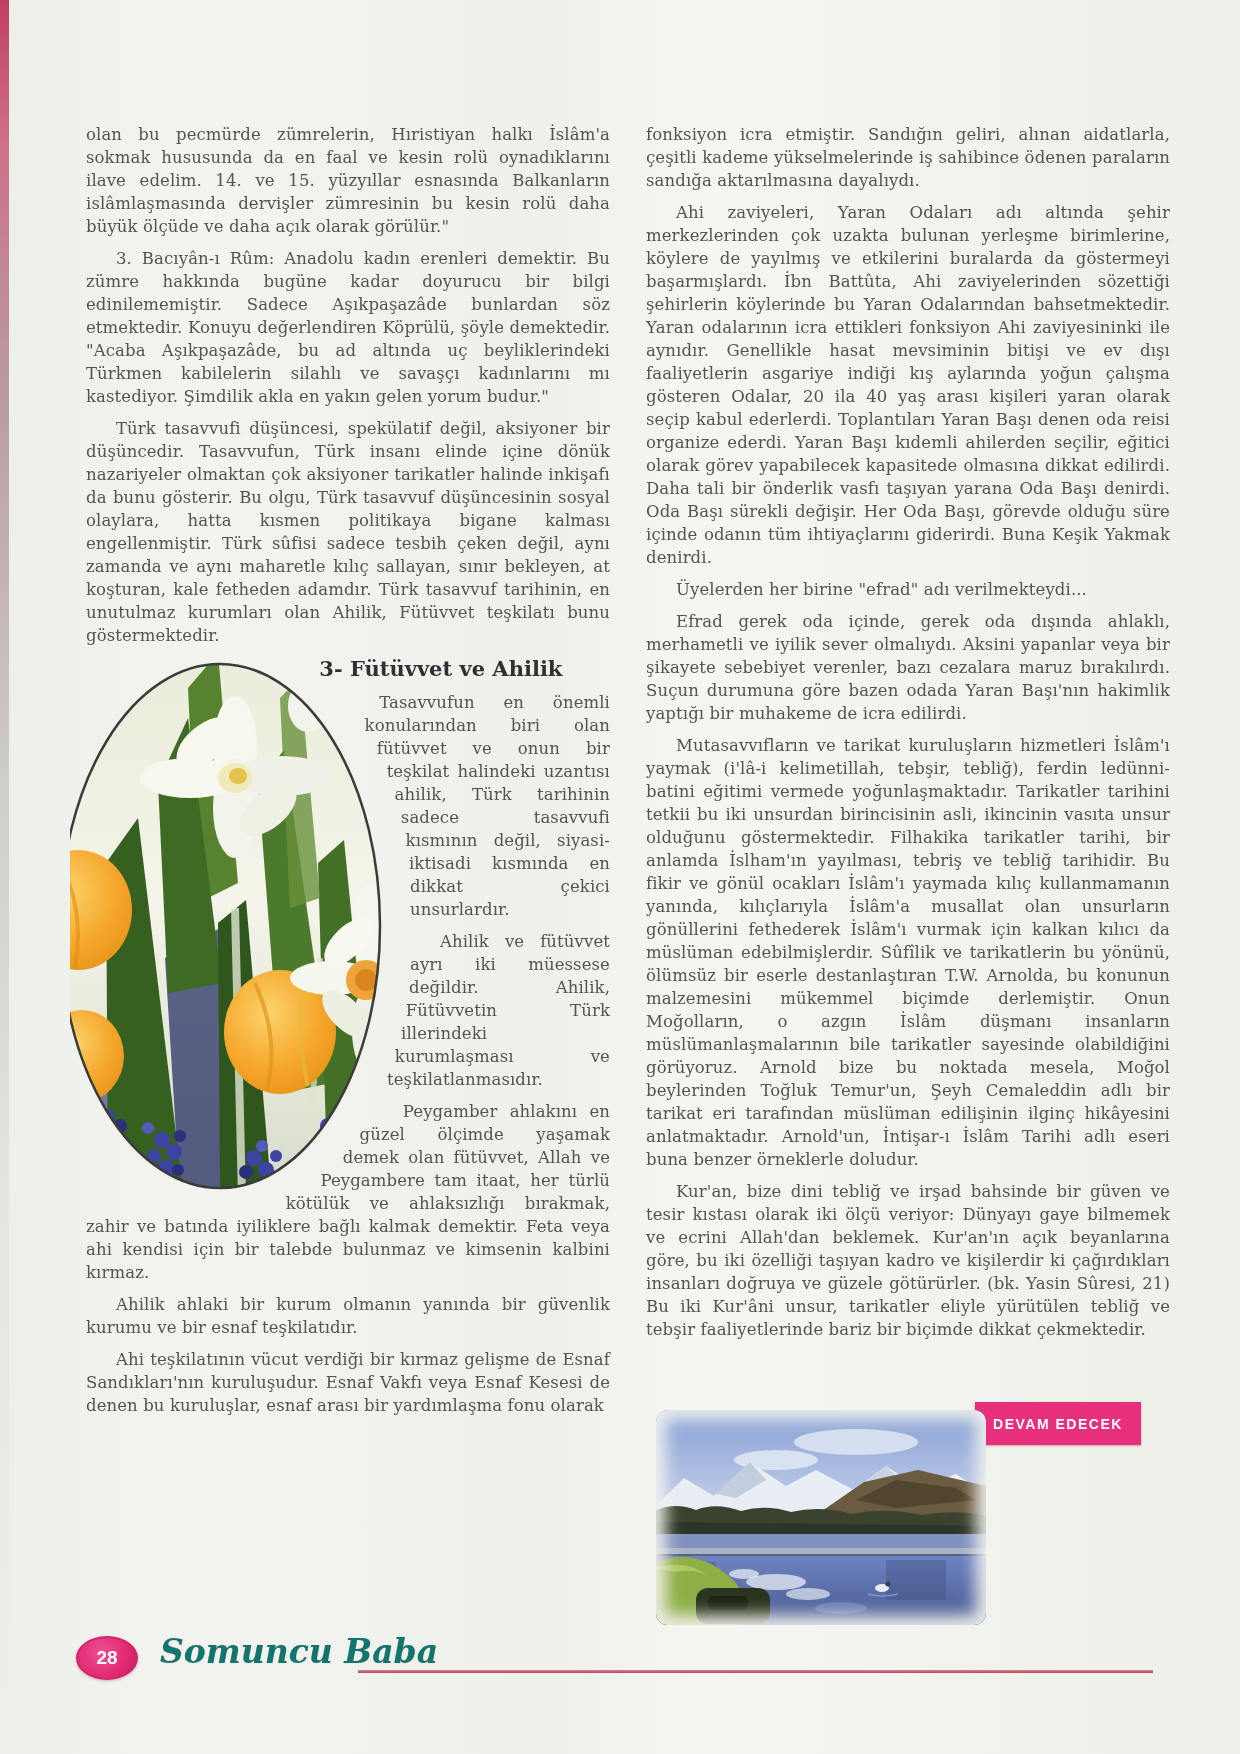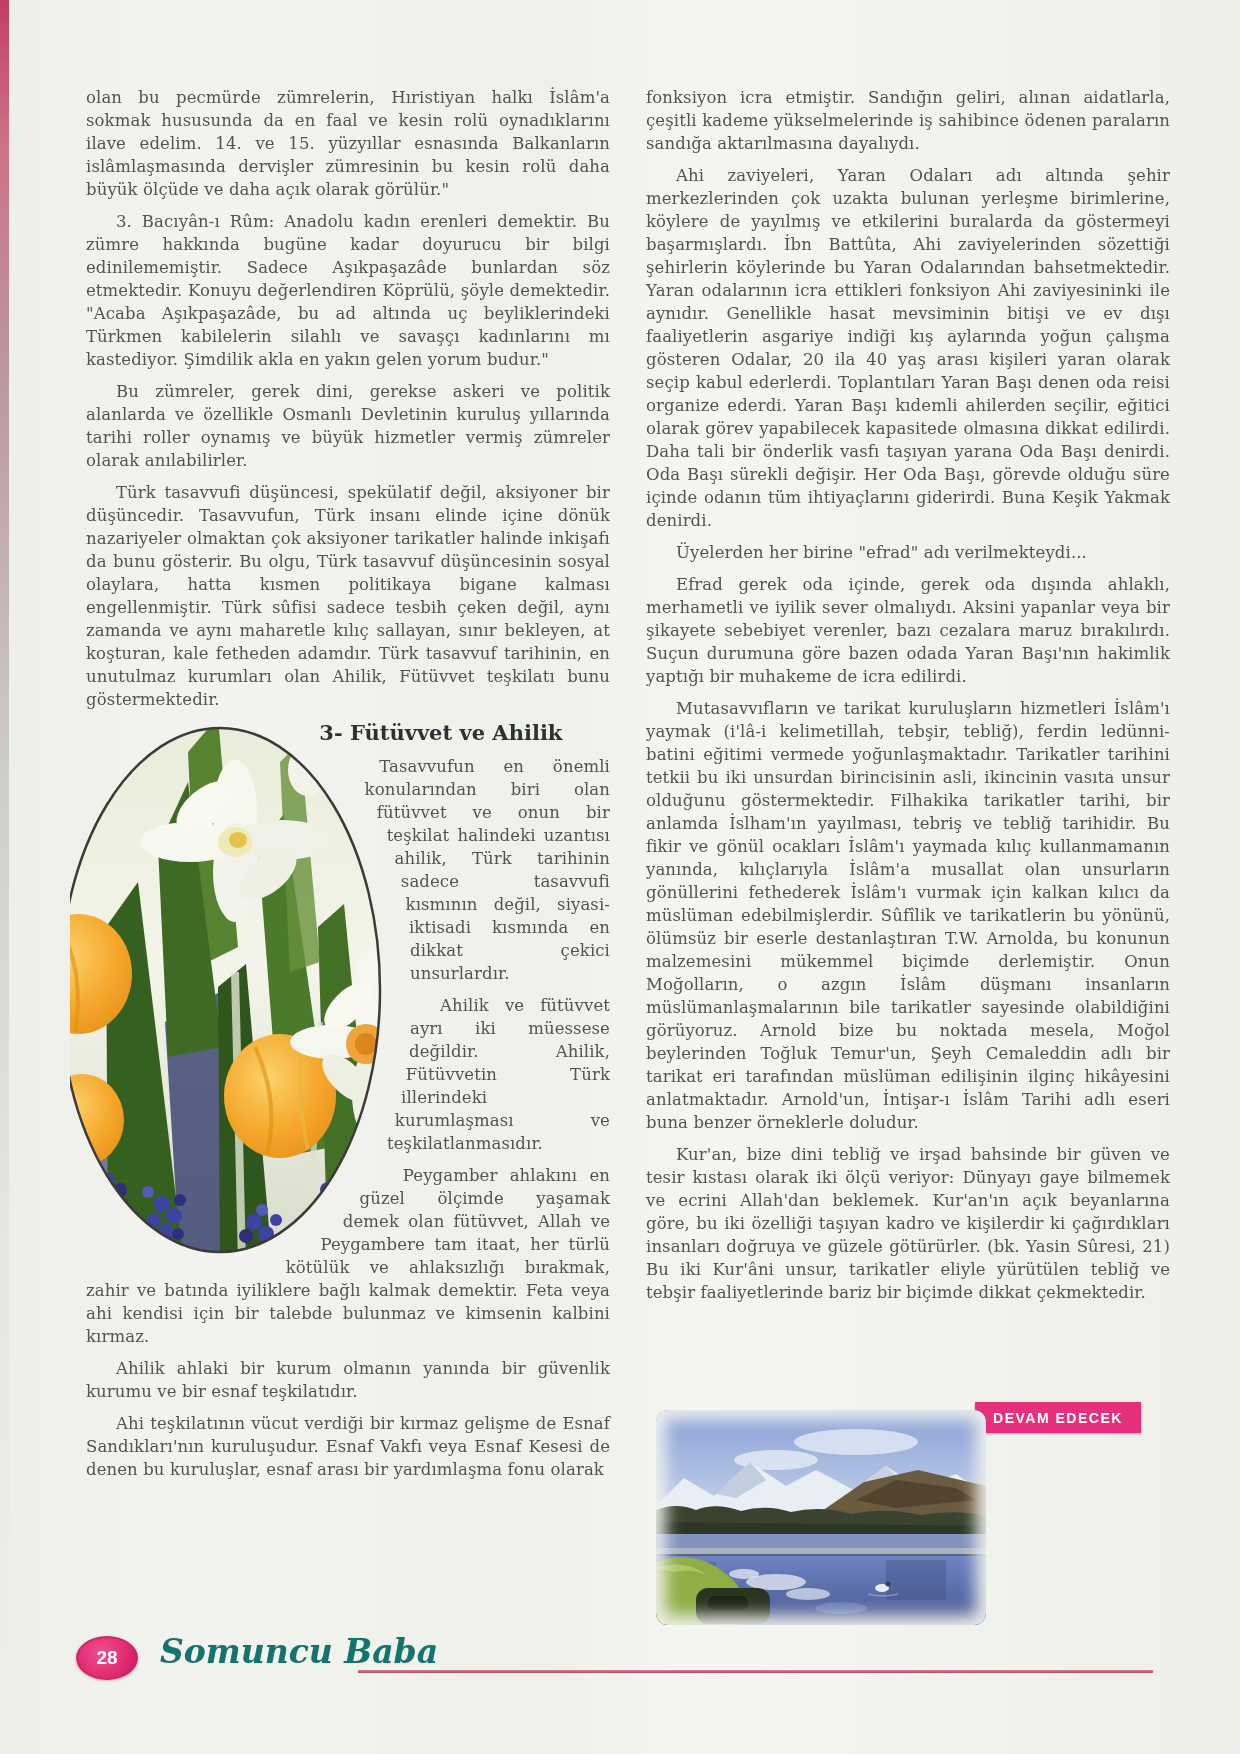--- a/index.html
+++ b/index.html
@@ -13,21 +13,21 @@
     position:absolute;left:0;top:0;width:9px;height:1754px;
     background:linear-gradient(180deg,#c03f62 0%,#cf7088 8%,#b99aa2 22%,#cfcfc9 45%,#e4e6e0 70%,#eef0ea 100%);
   }
   .col{position:absolute;top:86px;width:524px;}
   .col-left{left:86px;}
   .col-right{left:646px;}
   .col p{
     margin:0 0 9px 0;text-align:justify;text-indent:30px;
     font-size:16.5px;line-height:23px;letter-spacing:.1px;
   }
-  .col p.no-indent{text-indent:0;}
+  .col p.no-indent{text-indent:0;margin-top:37px;}
   .section-heading{
     font-size:21px;line-height:26px;font-weight:bold;color:#2e3033;
     margin:6px 0 9px 0;
   }
   
   .flower-float{
     float:left;width:332px;height:542px;margin:2px 8px 6px -16px;
     shape-outside:ellipse(168px 268px at 148px 270px);
     shape-margin:10px;
   }
@@ -37,21 +37,21 @@
     position:absolute;left:656px;top:1410px;width:330px;height:215px;
     border-radius:12px;overflow:hidden;
   }
   .landscape svg{display:block;width:330px;height:215px;}
   .landscape::after{
     content:"";position:absolute;inset:0;border-radius:12px;
     box-shadow:inset 0 0 16px 10px rgba(240,241,237,.95);
     pointer-events:none;
   }
   .continued-badge{
-    position:absolute;left:975px;top:1402px;width:166px;height:31px;
+    position:absolute;left:975px;top:1402px;width:166px;height:43px;
     background:#e6307b;color:#fff;
     font-family:"Liberation Sans","DejaVu Sans",sans-serif;
     font-weight:bold;font-size:14px;letter-spacing:1.5px;
     display:flex;align-items:center;justify-content:center;
     box-shadow:0 1px 2px rgba(120,30,70,.35);
   }
   .footer{position:absolute;left:0;top:1630px;width:1224px;height:70px;}
   .page-number{
     position:absolute;left:76px;top:6px;width:58px;height:40px;border-radius:50%;
     background:radial-gradient(circle at 40% 35%,#ef4f92 0%,#e02a72 60%,#c41d5e 100%);
@@ -74,21 +74,20 @@
   }
 </style>
 </head>
 <body>
 
 <div class="edge-strip"></div>
 
 <div class="col col-left">
   <p class="no-indent">olan bu pecmürde zümrelerin, Hıristiyan halkı İslâm'a sokmak hususunda da en faal ve kesin rolü oynadıklarını ilave edelim. 14. ve 15. yüzyıllar esnasında Balkanların islâmlaşmasında dervişler zümresinin bu kesin rolü daha büyük ölçüde ve daha açık olarak görülür."</p>
   <p>3. Bacıyân-ı Rûm: Anadolu kadın erenleri demektir. Bu zümre hakkında bugüne kadar doyurucu bir bilgi edinilememiştir. Sadece Aşıkpaşazâde bunlardan söz etmektedir. Konuyu değerlendiren Köprülü, şöyle demektedir. "Acaba Aşıkpaşazâde, bu ad altında uç beyliklerindeki Türkmen kabilelerin silahlı ve savaşçı kadınlarını mı kastediyor. Şimdilik akla en yakın gelen yorum budur."</p>
-  <p>Bu zümreler, gerek dini, gerekse askeri ve politik alanlarda ve özellikle Osmanlı Devletinin kuruluş yıllarında tarihi roller oynamış ve büyük hizmetler vermiş zümreler olarak anılabilirler.</p>
   <p>Türk tasavvufi düşüncesi, spekülatif değil, aksiyoner bir düşüncedir. Tasavvufun, Türk insanı elinde içine dönük nazariyeler olmaktan çok aksiyoner tarikatler halinde inkişafı da bunu gösterir. Bu olgu, Türk tasavvuf düşüncesinin sosyal olaylara, hatta kısmen politikaya bigane kalması engellenmiştir. Türk sûfisi sadece tesbih çeken değil, aynı zamanda ve aynı maharetle kılıç sallayan, sınır bekleyen, at koşturan, kale fetheden adamdır. Türk tasavvuf tarihinin, en unutulmaz kurumları olan Ahilik, Fütüvvet teşkilatı bunu göstermektedir.</p>
 
   <div class="flower-float">
     <svg viewBox="0 0 340 540" aria-hidden="true">
       <defs>
         <clipPath id="ovalClip">
             <ellipse cx="150" cy="268" rx="160" ry="262"></ellipse>
           </clipPath>
         <linearGradient id="fbg" x1="0" y1="0" x2="0" y2="1">
           <stop offset="0" stop-color="#e9edda"></stop>

